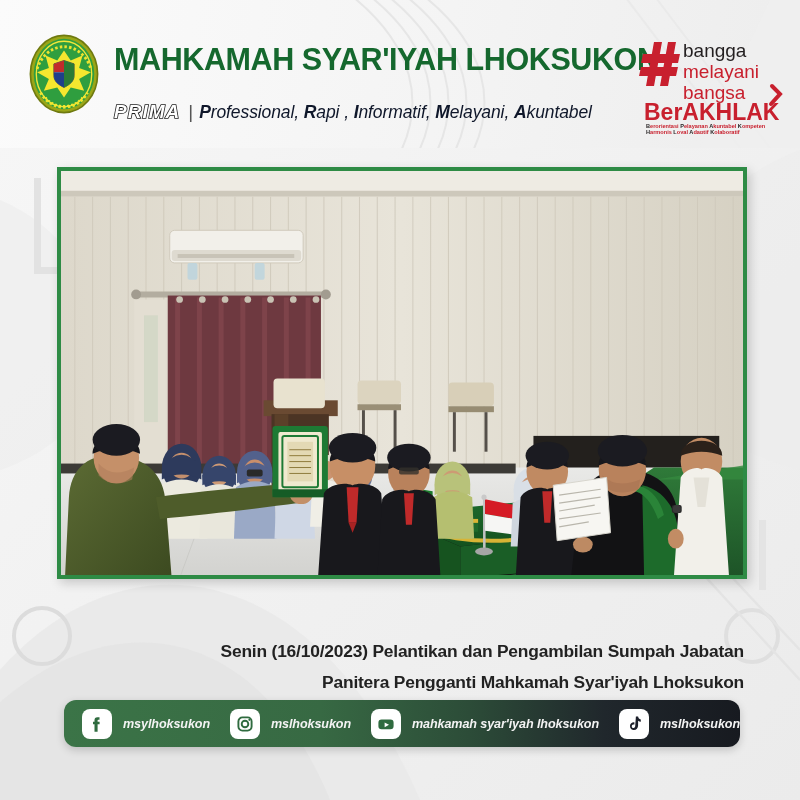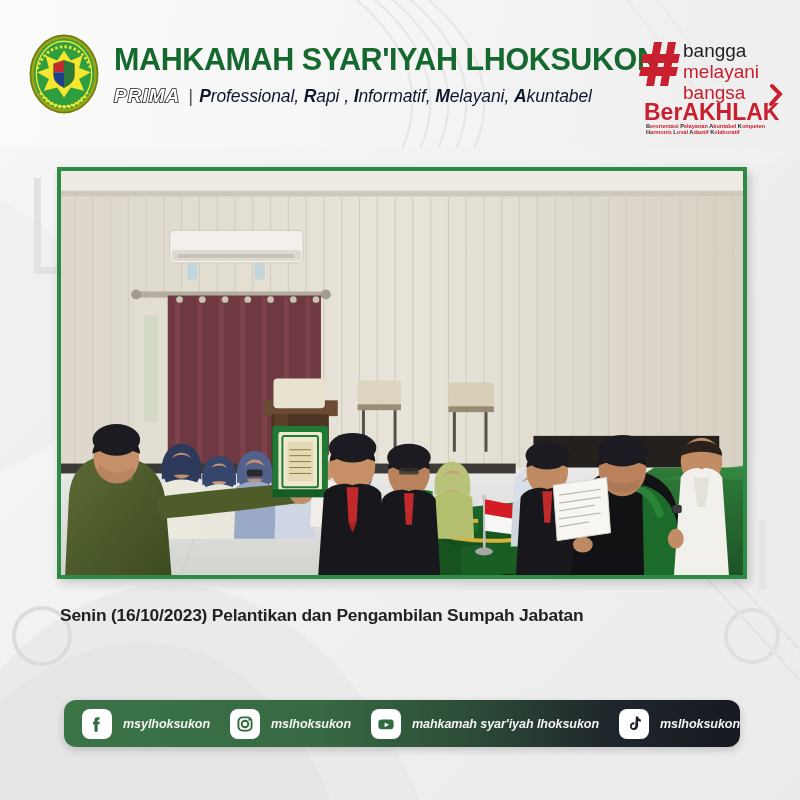--- a/index.html
+++ b/index.html
@@ -21,21 +21,21 @@
   .header-lines { position:absolute; inset:0; }
 
   .logo-seal { position:absolute; left:22px; top:32px; width:84px; height:84px; }
 
   .title-block { position:absolute; left:114px; top:42px; }
   .main-title {
     font-size:30.5px; font-weight:bold; color:#15682e;
     letter-spacing:-0.4px; white-space:nowrap;
     font-family:"Liberation Sans", sans-serif;
   }
-  .sub-title { margin-top:8px; display:flex; align-items:center; white-space:nowrap; }
+  .sub-title { margin-top:24px; display:flex; align-items:center; white-space:nowrap; }
   .prima {
     font-size:19px; font-weight:bold; font-style:italic; color:#ffffff;
     -webkit-text-stroke:1.6px #1b1b1b; paint-order:stroke fill;
     letter-spacing:1px;
   }
   .pipe { font-size:19px; color:#555; margin:0 6px 0 8px; font-weight:300; }
   .motto { font-size:17.5px; font-style:italic; color:#0f172a; letter-spacing:-0.1px; }
   .motto b { font-weight:bold; }
 
   
@@ -52,22 +52,22 @@
   }
   .photo-frame {
     position:absolute; left:57px; top:167px; width:690px; height:412px;
     border:4px solid #2e8b45; background:#cfcfc8; overflow:hidden;
     box-shadow:3px 4px 10px rgba(0,0,0,.18);
   }
   .photo { position:absolute; inset:0; }
 
   
   .caption {
-    position:absolute; left:60px; top:600px; width:684px;
-    text-align:left; color:#222;
+    position:absolute; left:60px; top:636px; width:684px;
+    text-align:right; color:#222;
     font-size:17.4px; font-weight:bold; line-height:31px;
     letter-spacing:-0.2px;
   }
 
   
   .social-bar {
     position:absolute; left:64px; top:700px; width:676px; height:47px;
     border-radius:12px;
     background:linear-gradient(90deg,#3b7447 0%,#376943 38%,#2c4c38 60%,#20272c 80%,#171a20 100%);
     display:flex; align-items:center; padding-left:18px;
@@ -532,20 +532,21 @@
       <circle cx="623" cy="342" r="4" fill="#3a3a3a"></circle>
       <ellipse cx="622" cy="372" rx="8" ry="10" fill="#c28c64"></ellipse>
     </g>
 
     <rect width="690" height="412" fill="none"></rect>
   </svg>
 </div>
 
 <div class="caption">
   <div>Senin (16/10/2023) Pelantikan dan Pengambilan Sumpah Jabatan</div>
+  <div>Panitera Pengganti Mahkamah Syar'iyah Lhoksukon</div>
 </div>
 
 <div class="social-bar">
 
   <div class="social-item">
     <span class="social-icon">
       <svg width="24" height="24" viewBox="0 0 24 24">
           <rect x="1" y="1" width="22" height="22" rx="6" fill="#fff"></rect>
           <path d="M14.6,12.2h-2v7.6h-3.1v-7.6H8V9.7h1.5V8.2c0-1.9.8-3,3-3h2v2.5h-1.3c-.5,0-.6.2-.6.7v1.3h2L14.6,12.2z" fill="#2f6b3f"></path>
         </svg>

